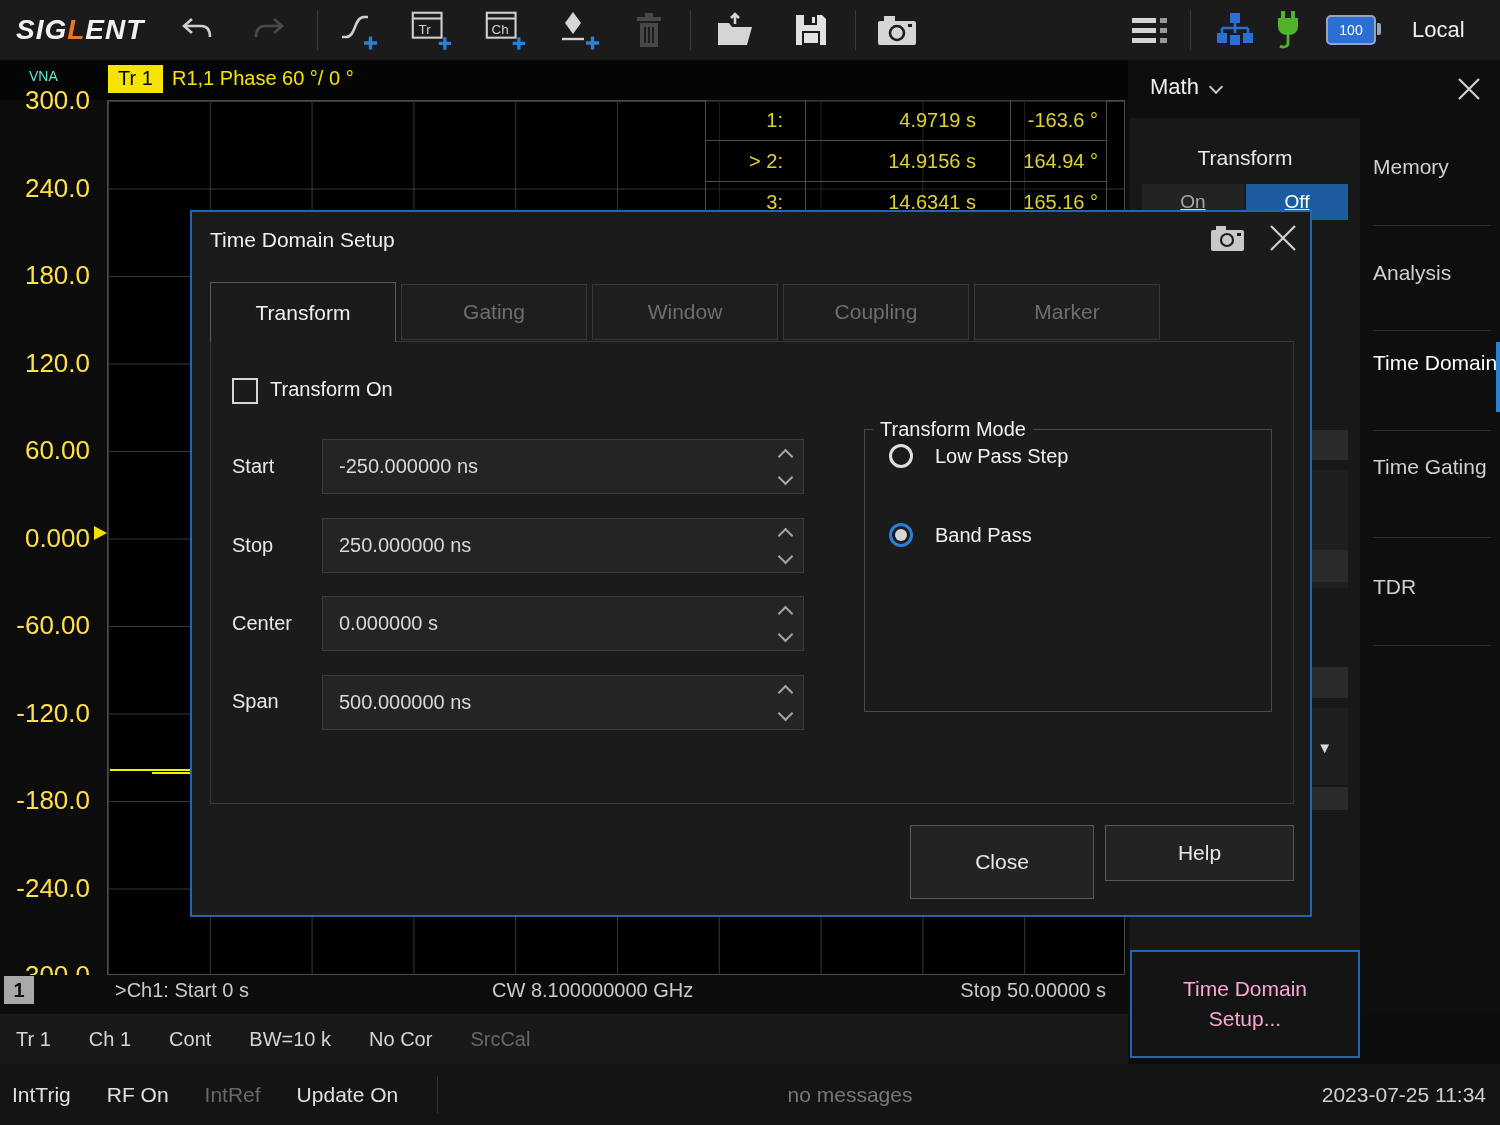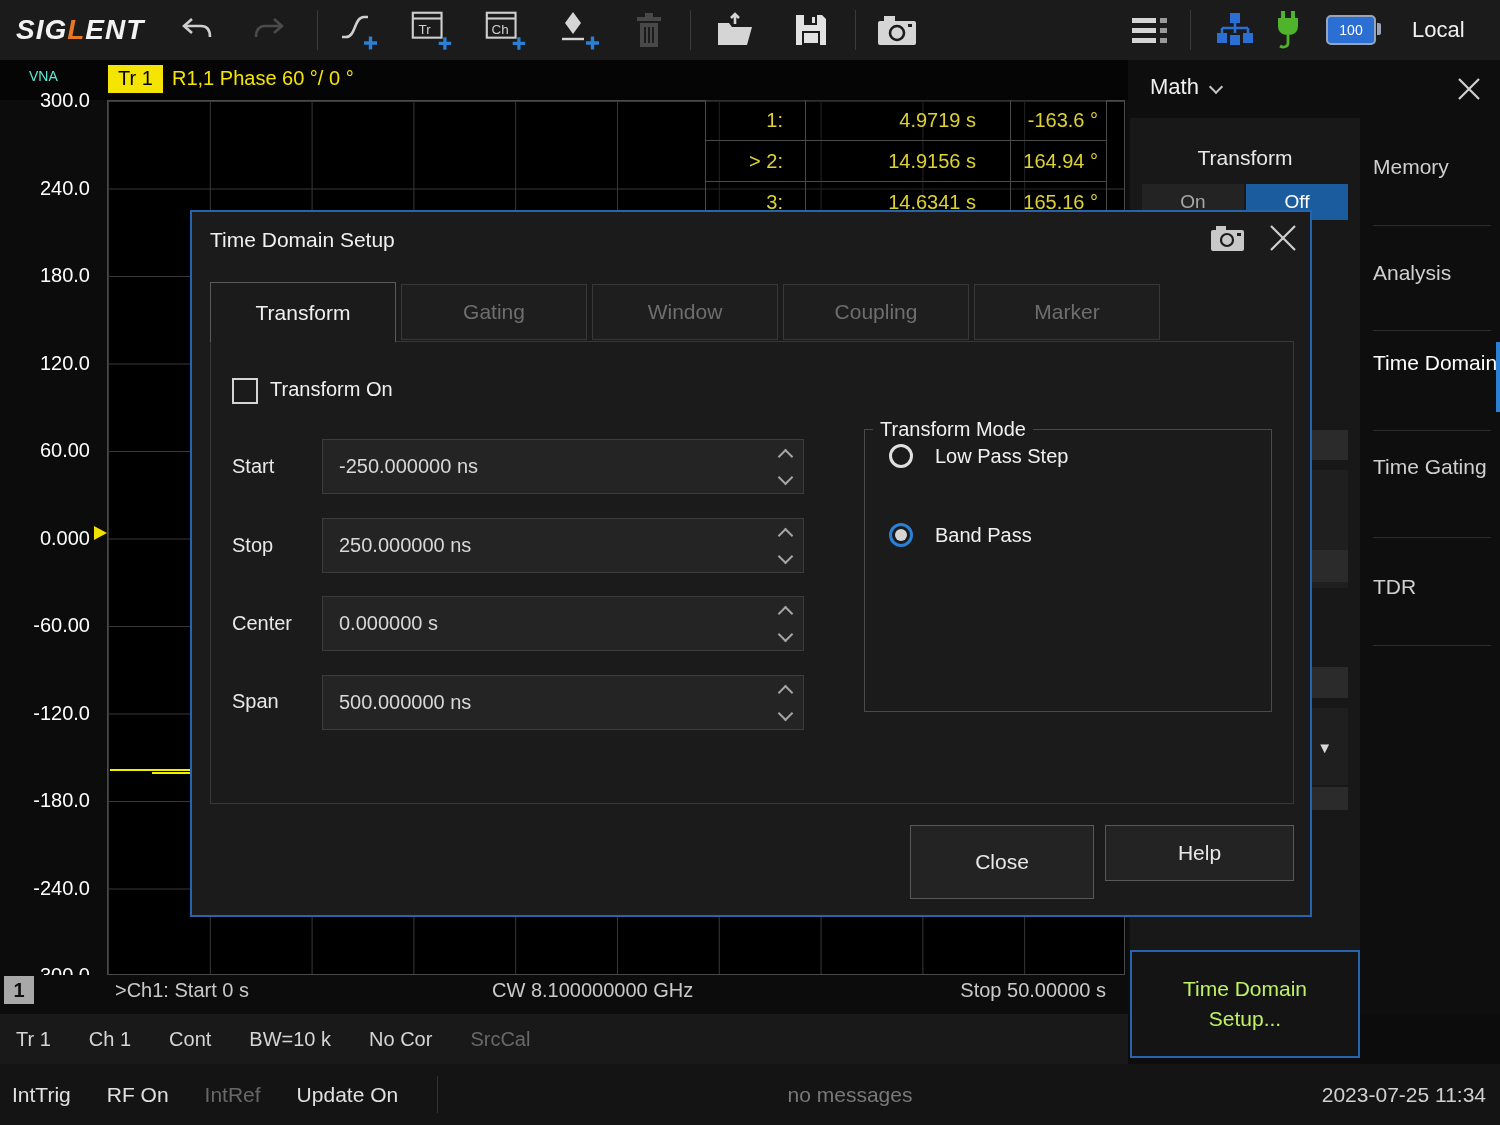--- a/index.html
+++ b/index.html
@@ -25,21 +25,21 @@
   #app-label{position:absolute;left:29px;top:8px;font-size:14px;color:#5eead4;}
   #trace-badge{position:absolute;left:108px;top:5px;background:#f5e400;color:#000;font-size:20px;padding:2px 10px 3px;}
   #trace-info{position:absolute;left:172px;top:7px;color:#f5e400;font-size:20px;}
   
   #plot{position:absolute;left:107px;top:100px;width:1018px;height:875px;background:#000;
         border:1px solid #4a4a4a;box-sizing:border-box;
         background-image:linear-gradient(to right,#383838 1px,transparent 1px),
                          linear-gradient(to bottom,#383838 1px,transparent 1px);
         background-size:101.8px 87.5px;}
   #ylabels{position:absolute;left:0;top:100px;width:98px;height:875px;}
-  #ylabels span{position:absolute;right:8px;transform:translateY(-50%);font-size:20px;color:#ffffff;white-space:nowrap;}
+  #ylabels span{position:absolute;right:8px;transform:translateY(-50%);font-size:26px;color:#fde047;white-space:nowrap;}
   #marker-table{position:absolute;left:705px;top:100px;width:400px;z-index:5;border:1px solid #4a4a4a;
                 border-top:none;background:rgba(0,0,0,.35);}
   .mt-row{display:flex;height:40px;border-bottom:1px solid #4a4a4a;}
   .mt-row:last-child{border-bottom:none;}
   .mt-cell{color:#ddd230;font-size:20px;display:flex;align-items:center;justify-content:flex-end;box-sizing:border-box;}
   .mt-id{width:100px;border-right:1px solid #4a4a4a;padding-right:22px;}
   .mt-time{width:205px;border-right:1px solid #4a4a4a;padding-right:34px;}
   .mt-phase{width:95px;padding-right:8px;}
   #trace-seg{position:absolute;left:110px;top:769px;width:80px;height:2px;background:#f0f000;z-index:2;}
   #trace-seg2{position:absolute;left:152px;top:772px;width:38px;height:2px;background:#f0f000;z-index:2;}
@@ -58,35 +58,35 @@
   .dim{color:#686868 !important;}
   #s2-sep{position:absolute;left:437px;top:12px;width:1px;height:37px;background:#333;}
   #s2-msg{position:absolute;left:850px;top:50%;transform:translate(-50%,-50%);color:#787878;}
   #s2-date{position:absolute;right:14px;top:50%;transform:translateY(-50%);color:#d0d0d0;}
   
   #sidebar{position:absolute;left:1128px;top:60px;width:372px;height:954px;background:#0e0e0e;}
   #math-label{position:absolute;left:22px;top:14px;font-size:22px;color:#f0f0f0;display:flex;align-items:center;gap:12px;}
   #sb-close{position:absolute;right:18px;top:16px;width:26px;height:26px;}
   #sb-panel{position:absolute;left:2px;top:58px;width:230px;height:896px;background:#181818;}
   #sb-panel-title{margin-top:28px;text-align:center;font-size:21px;color:#e8e8e8;}
-  #sb-toggle{display:flex;gap:2px;margin:14px 12px 0;}
+  #sb-toggle{display:flex;gap:2px;margin:14px 12px 0;text-decoration:underline;}
   #sb-toggle .half{flex:1;height:36px;display:flex;align-items:center;justify-content:center;font-size:19px;}
   #tg-on{background:#232323;color:#a8a8a8;}
   #tg-off{background:#1b5c9f;color:#fff;}
   .sliver{position:absolute;left:12px;right:12px;}
   .sl-a{background:#2b2b2b;}
   .sl-b{background:#1f1f1f;}
   #sb-drop-arrow{position:absolute;right:16px;top:50%;transform:translateY(-50%);color:#d8d8d8;font-size:15px;}
   #sb-menu{position:absolute;left:235px;top:0;width:137px;height:954px;}
   .sb-item{position:absolute;left:0;width:137px;padding-left:10px;box-sizing:border-box;font-size:21px;color:#cfcfcf;line-height:1.45;}
   .sb-item.active{color:#fff;}
   .sb-div{position:absolute;left:10px;width:118px;height:1px;background:#2c2c2c;}
   #sb-active-bar{position:absolute;right:0;top:282px;width:4px;height:70px;background:#2b7fd4;}
   #setup-btn{position:absolute;left:1130px;top:950px;width:230px;height:108px;z-index:50;border:2px solid #2565ae;
-             background:#141414;color:#bef264;font-size:21px;display:flex;align-items:center;justify-content:center;
+             background:#141414;color:#f9a8d4;font-size:21px;display:flex;align-items:center;justify-content:center;
              text-align:center;box-sizing:border-box;padding:0 30px;line-height:1.45;}
   
   #dialog{position:absolute;left:190px;top:210px;width:1122px;height:707px;z-index:100;background:#1b1b1b;
           border:2px solid #2565ae;box-sizing:border-box;}
   #dlg-title{position:absolute;left:18px;top:16px;font-size:21px;color:#f0f0f0;}
   #dlg-cam{position:absolute;left:1018px;top:12px;width:36px;height:28px;}
   #dlg-close{position:absolute;left:1076px;top:12px;width:30px;height:28px;}
   #dlg-tabs{position:absolute;left:18px;top:72px;display:flex;gap:5px;}
   .tab{width:186px;height:56px;display:flex;align-items:center;justify-content:center;font-size:21px;
        background:#1e1e1e;border:1px solid #383838;color:#6e6e6e;box-sizing:border-box;}

